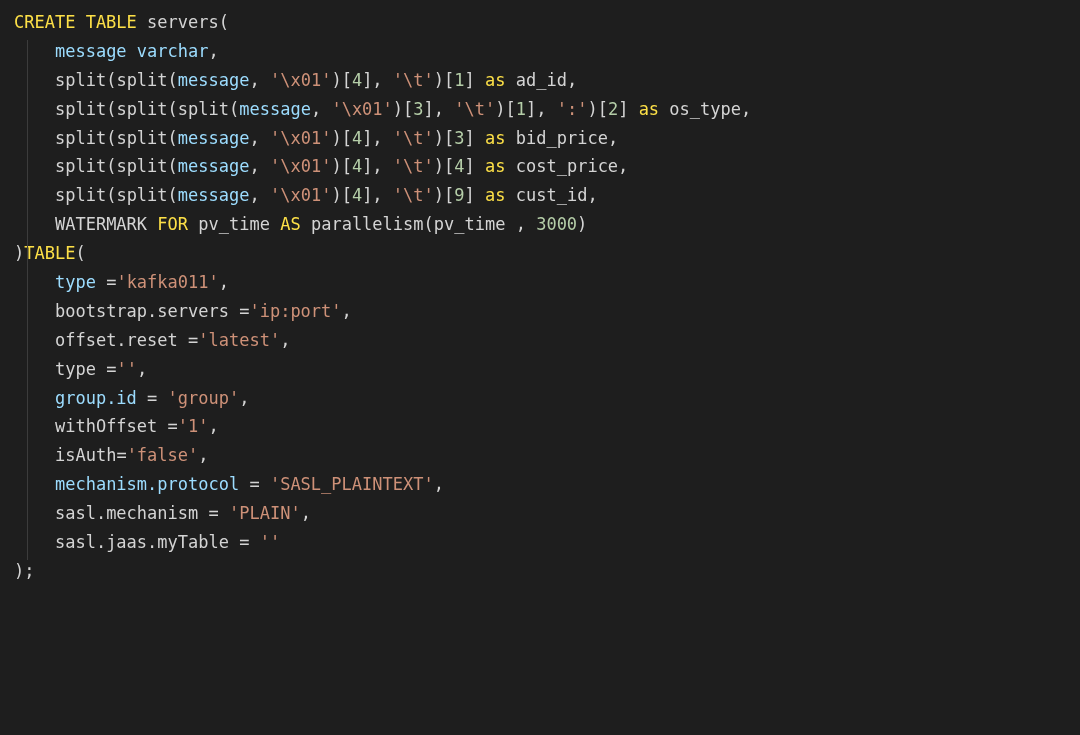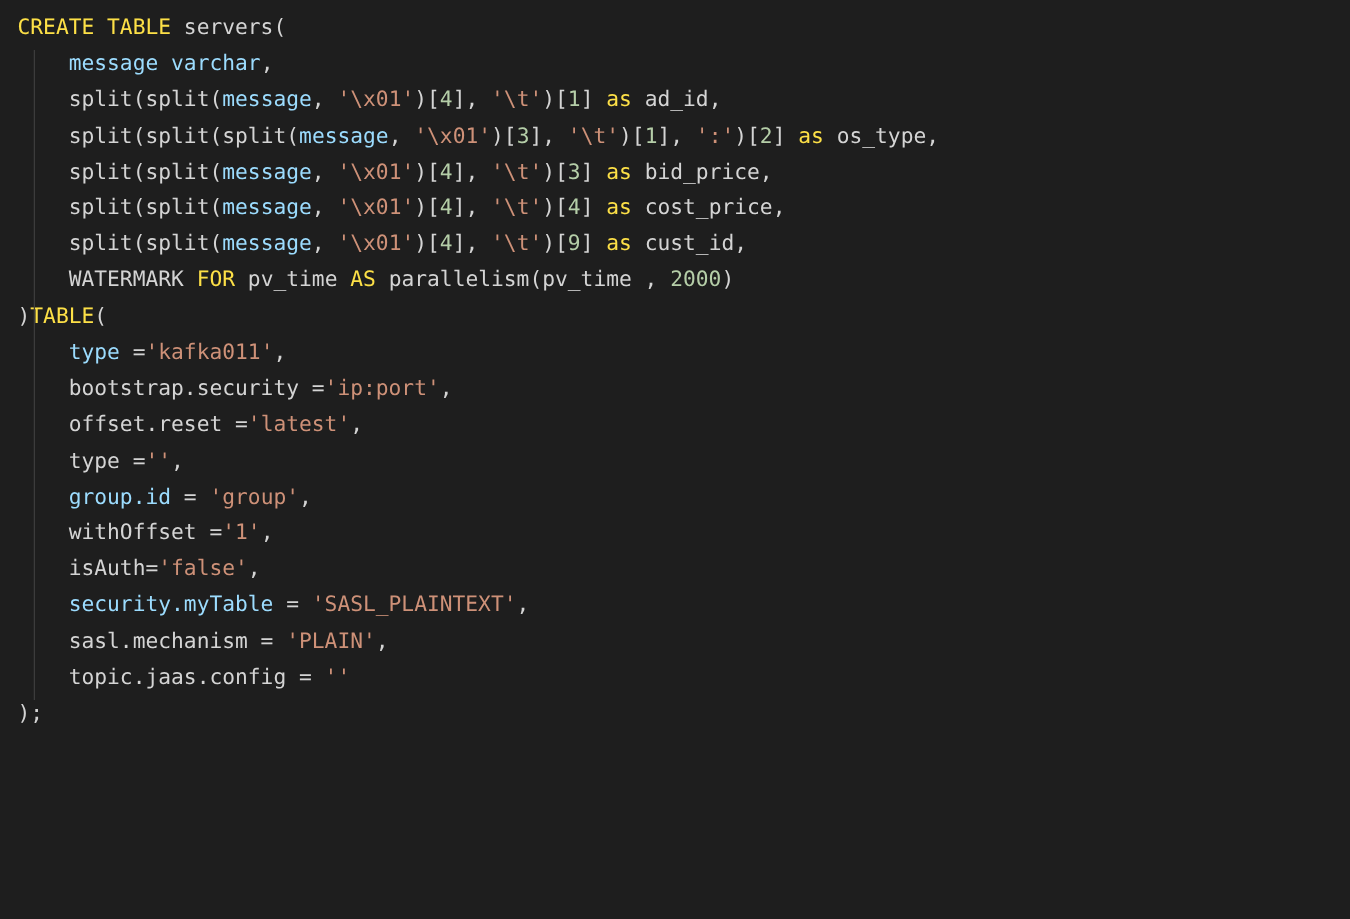--- a/index.html
+++ b/index.html
@@ -36,25 +36,25 @@
 </head>
 <body>
 
 <pre><div class="guide"></div><span class="kw">CREATE TABLE</span> <span>servers</span><span>(</span>
     <span class="ident">message</span> <span class="ident">varchar</span><span>,</span>
     <span>split</span>(<span>split</span>(<span class="ident">message</span>, <span class="str">'\x01'</span>)[<span class="num">4</span>], <span class="str">'\t'</span>)[<span class="num">1</span>] <span class="kw">as</span> <span>ad_id</span>,
     <span>split</span>(<span>split</span>(<span>split</span>(<span class="ident">message</span>, <span class="str">'\x01'</span>)[<span class="num">3</span>], <span class="str">'\t'</span>)[<span class="num">1</span>], <span class="str">':'</span>)[<span class="num">2</span>] <span class="kw">as</span> <span>os_type</span>,
     <span>split</span>(<span>split</span>(<span class="ident">message</span>, <span class="str">'\x01'</span>)[<span class="num">4</span>], <span class="str">'\t'</span>)[<span class="num">3</span>] <span class="kw">as</span> <span>bid_price</span>,
     <span>split</span>(<span>split</span>(<span class="ident">message</span>, <span class="str">'\x01'</span>)[<span class="num">4</span>], <span class="str">'\t'</span>)[<span class="num">4</span>] <span class="kw">as</span> <span>cost_price</span>,
     <span>split</span>(<span>split</span>(<span class="ident">message</span>, <span class="str">'\x01'</span>)[<span class="num">4</span>], <span class="str">'\t'</span>)[<span class="num">9</span>] <span class="kw">as</span> <span>cust_id</span>,
-    <span>WATERMARK</span> <span class="kw">FOR</span> <span>pv_time</span> <span class="kw">AS</span> <span>parallelism</span>(<span>pv_time</span> , <span class="num">2000</span>)
+    <span>WATERMARK</span> <span class="kw">FOR</span> <span>pv_time</span> <span class="kw">AS</span> <span>parallelism</span>(<span>pv_time</span> , <span class="num">3000</span>)
 )<span class="kw">TABLE</span>(
     <span class="ident">type</span> =<span class="str">'kafka011'</span>,
-    <span>bootstrap.security</span> =<span class="str">'ip:port'</span>,
+    <span>bootstrap.servers</span> =<span class="str">'ip:port'</span>,
     <span>offset.reset</span> =<span class="str">'latest'</span>,
     <span>type</span> =<span class="str">''</span>,
     <span class="ident">group.id</span> = <span class="str">'group'</span>,
     <span>withOffset</span> =<span class="str">'1'</span>,
     <span>isAuth</span>=<span class="str">'false'</span>,
-    <span class="ident">security.myTable</span> = <span class="str">'SASL_PLAINTEXT'</span>,
+    <span class="ident">mechanism.protocol</span> = <span class="str">'SASL_PLAINTEXT'</span>,
     <span>sasl.mechanism</span> = <span class="str">'PLAIN'</span>,
-    <span>topic.jaas.config</span> = <span class="str">''</span>
+    <span>sasl.jaas.myTable</span> = <span class="str">''</span>
 );</pre>
 
 </body></html>

